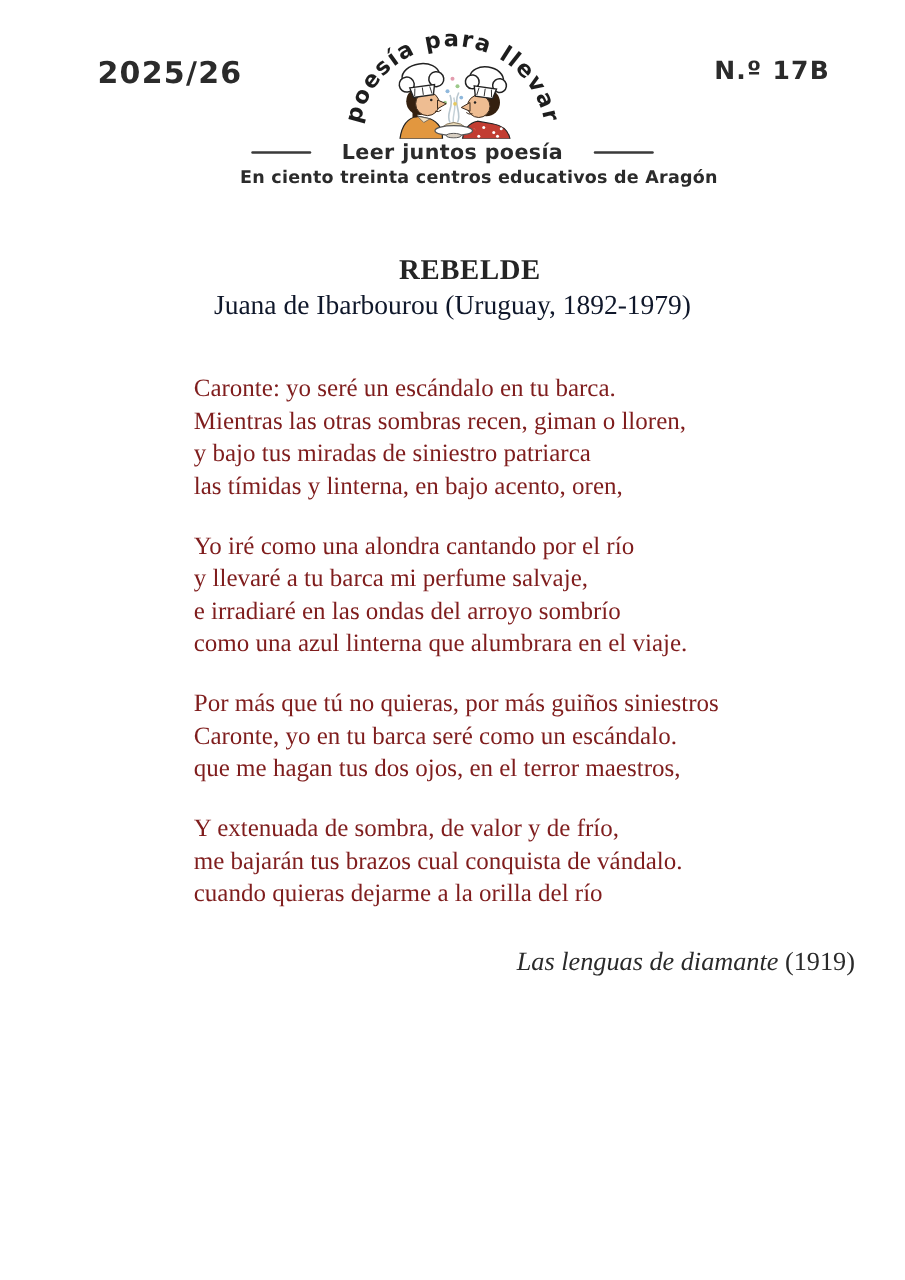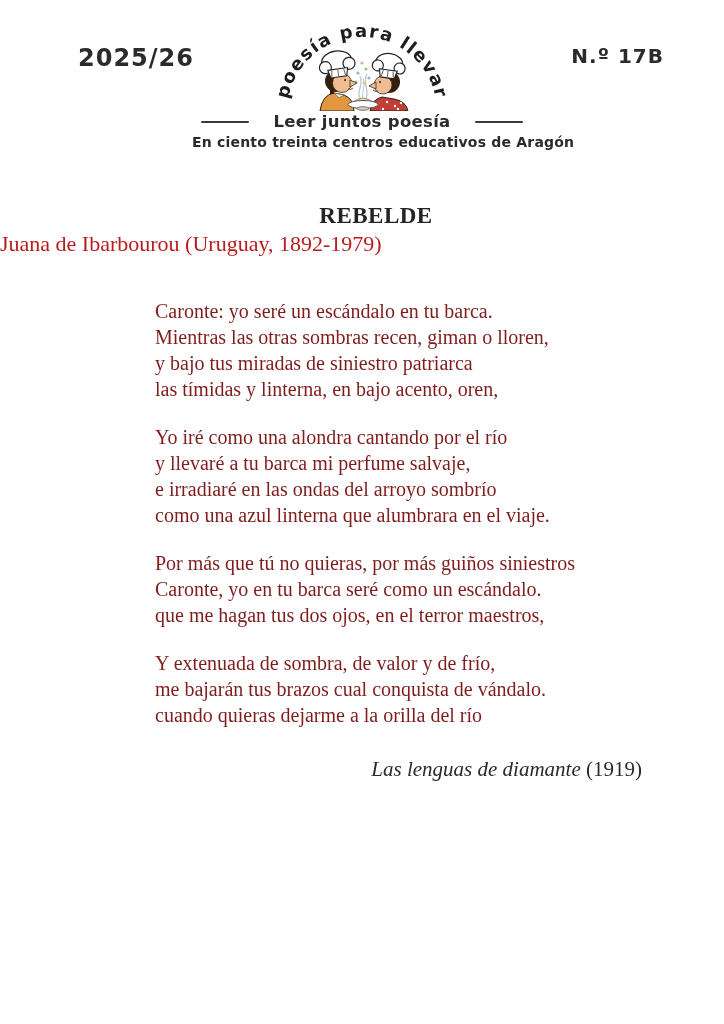--- a/index.html
+++ b/index.html
@@ -50,28 +50,28 @@
   }
 
   
   main { position: absolute; top: 0; left: 0; right: 0; }
   .poem-title {
     margin-top: 202px; text-align: center;
     font-weight: bold; font-size: 23px; line-height: 27px;
     letter-spacing: 0.5px; color: #242424; padding-left: 28px;
   }
   .poem-author {
-    margin-top: 1px; 
-    font-size: 22px; line-height: 28px; color: #b91c1c;
+    margin-top: 1px; text-align: center;
+    font-size: 22px; line-height: 28px; color: #0f172a;
   }
   .stanzas { margin: 40px 0 0 155px; }
   .stanza { margin-bottom: 22px; }
   .line { font-size: 20px; line-height: 26px; color: #7f1d1d; white-space: nowrap; }
   .source {
-    margin-top: 28px; padding-right: 82px; text-align: right;
+    margin-top: 28px; padding-right: 40px; text-align: right;
     font-size: 21px; line-height: 26px; color: #2a2a2a;
   }
   .source .work { font-style: italic; }
 </style>
 </head>
 <body>
 
 <div class="page">
 
   <div class="hdr-year">2025/26</div>

